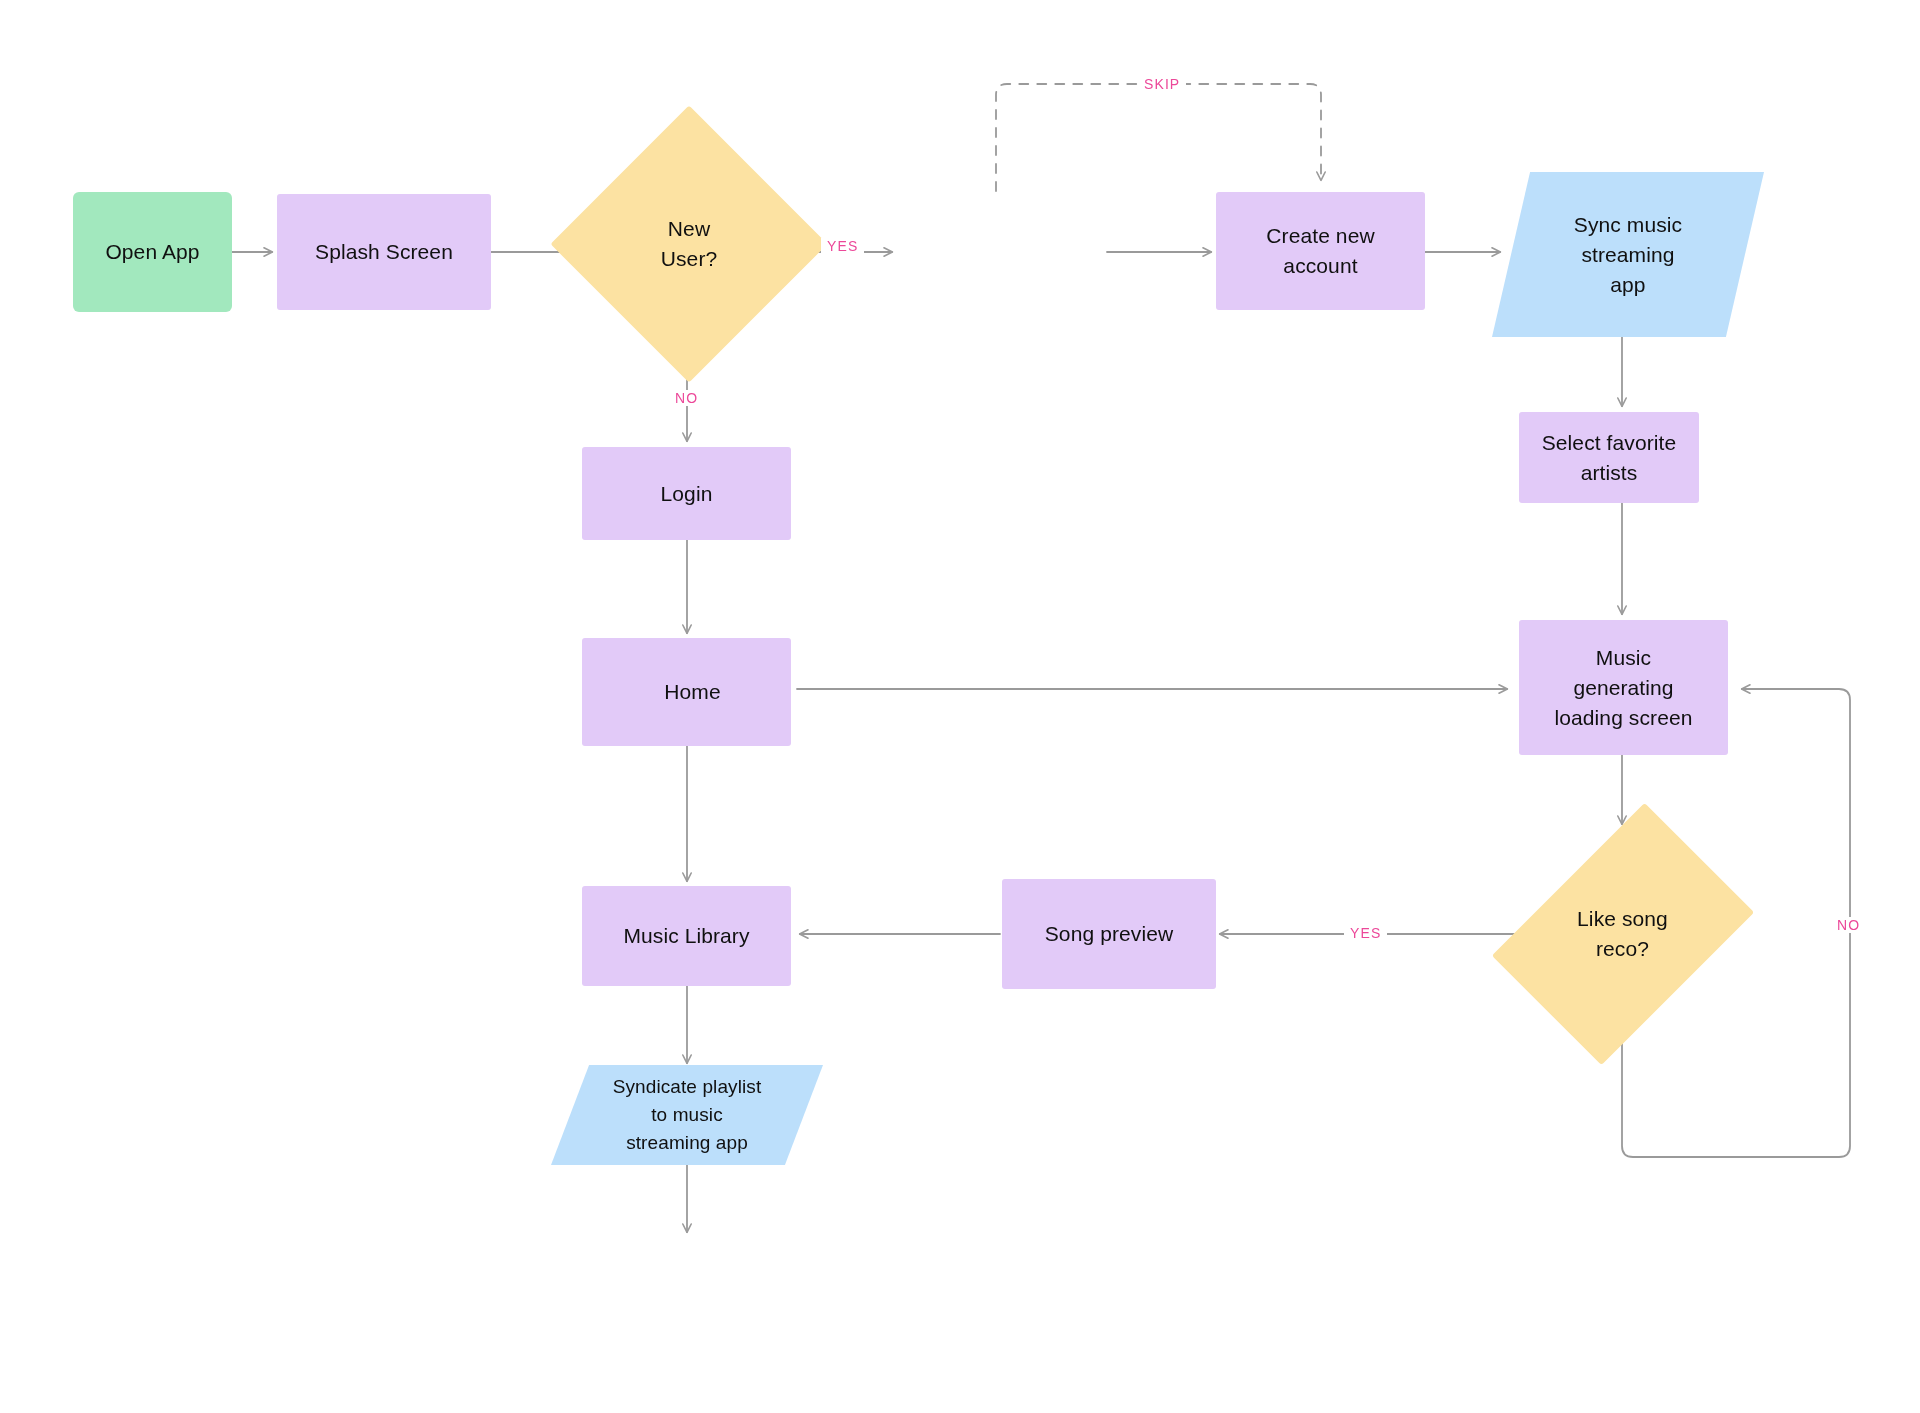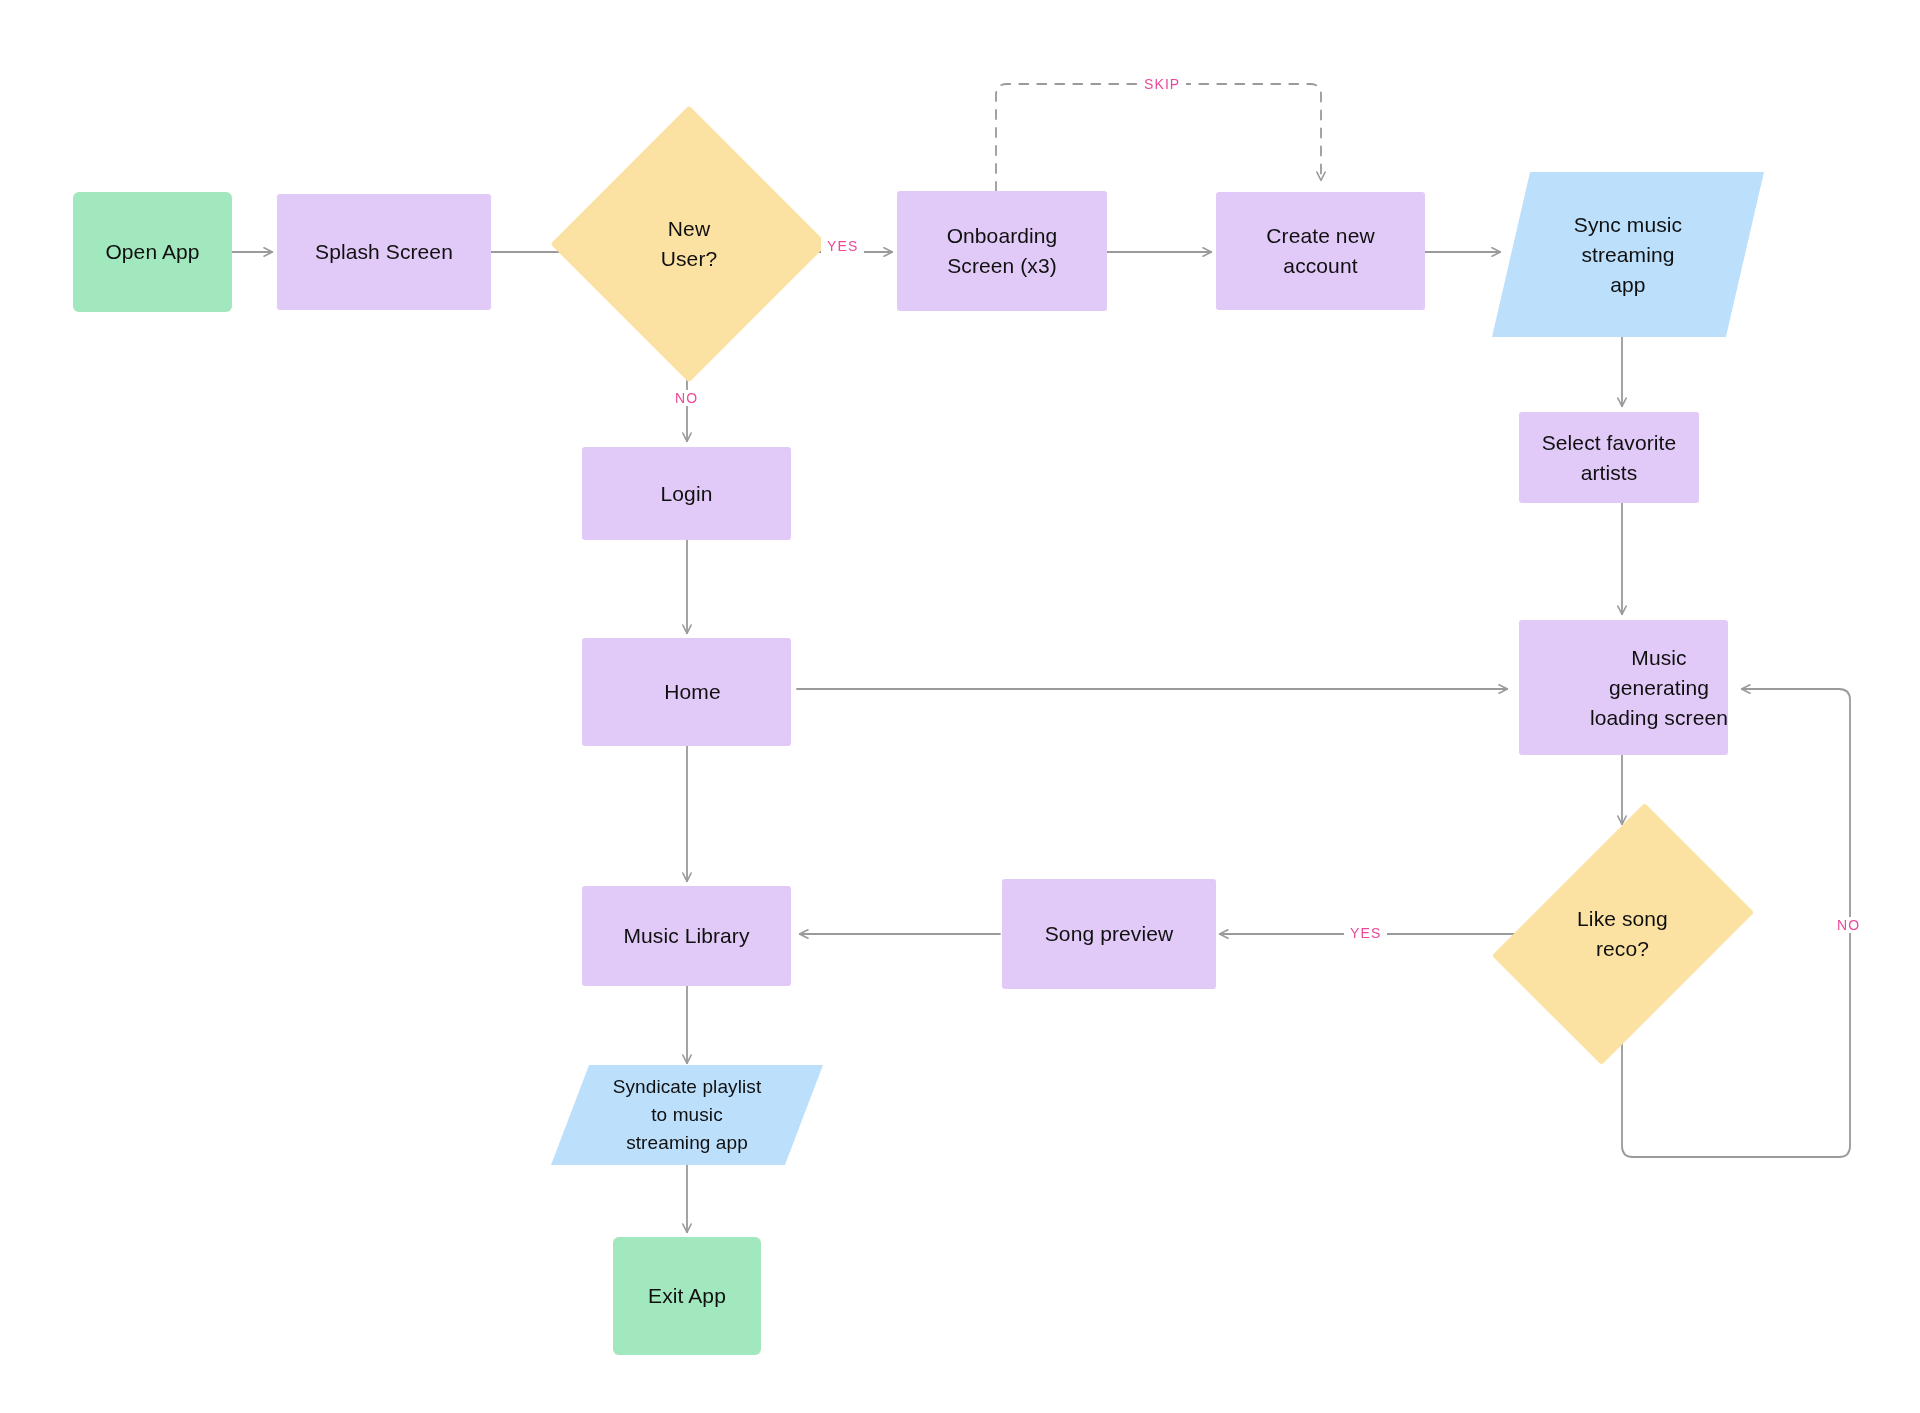--- a/index.html
+++ b/index.html
@@ -110,43 +110,39 @@
   <div class="node process" style="left:277px;top:194px;width:214px;height:116px;">
     <span class="lbl">Splash Screen</span>
   </div>
 
   <div class="node decision" style="left:591px;top:146px;width:196px;height:196px;">
     <span class="dia"></span>
     <span class="lbl">New
 User?</span>
   </div>
 
-  <div class="node process" style="left:897px;top:191px;width:210px;height:120px;">
-    <span class="lbl">Onboarding
-Screen (x3)</span>
-  </div>
 
   <div class="node process" style="left:1216px;top:192px;width:209px;height:118px;">
     <span class="lbl">Create new
 account</span>
   </div>
 
   <div class="node io skew-right" style="left:1492px;top:172px;width:272px;height:165px;">
     <span class="par"></span>
     <span class="lbl">Sync music
 streaming
 app</span>
   </div>
 
   <div class="node process" style="left:1519px;top:412px;width:180px;height:91px;">
     <span class="lbl">Select favorite
 artists</span>
   </div>
 
-  <div class="node process" style="left:1519px;top:620px;width:209px;height:135px;justify-content:flex-end;">
+  <div class="node process" style="left:1519px;top:620px;width:209px;height:135px;">
     <span class="lbl">Music
 generating
 loading screen</span>
   </div>
 
   <div class="node decision" style="left:1545px;top:826px;width:155px;height:216px;">
     <span class="dia"></span>
     <span class="lbl">Like song
 reco?</span>
   </div>
@@ -167,23 +163,20 @@
     <span class="lbl">Music Library</span>
   </div>
 
   <div class="node io skew-left" style="left:551px;top:1065px;width:272px;height:100px;align-items:center;">
     <span class="par"></span>
     <span class="lbl" style="font-size:19px;line-height:28px;">Syndicate playlist
 to music
 streaming app</span>
   </div>
 
-  <div class="node terminal" style="left:613px;top:1237px;width:148px;height:118px;">
-    <span class="lbl">Exit App</span>
-  </div>
 
   <div class="edge-label" style="left:821px;top:238px;">YES</div>
 
   <div class="edge-label" style="left:669px;top:390px;">NO</div>
 
   <div class="edge-label" style="left:1138px;top:76px;">SKIP</div>
 
   <div class="edge-label" style="left:1344px;top:925px;">YES</div>
 
   <div class="edge-label" style="left:1831px;top:917px;">NO</div>

